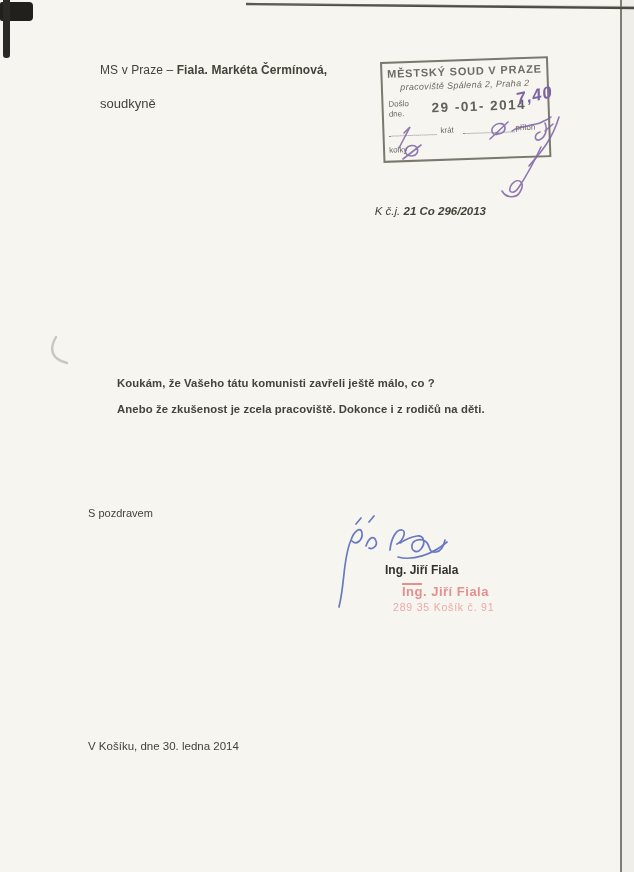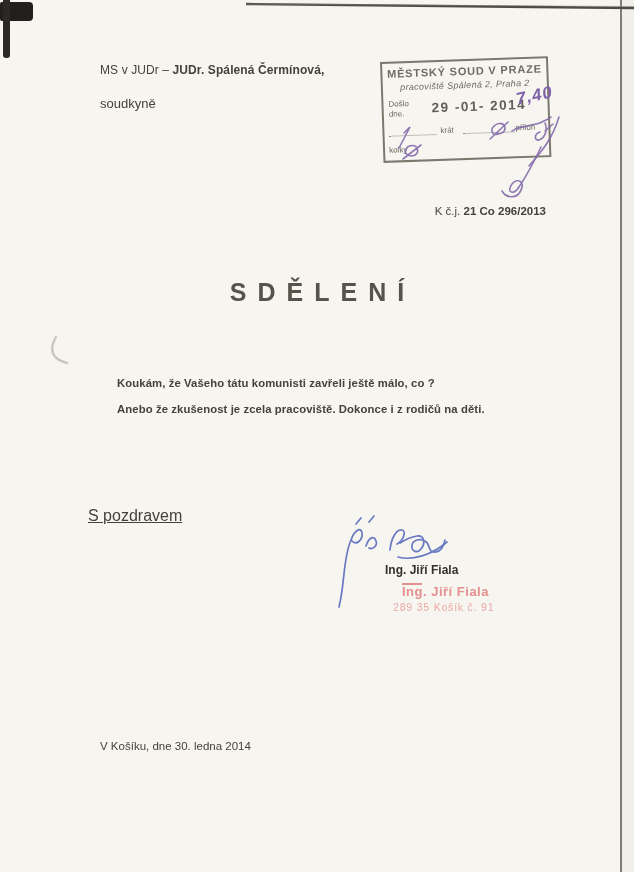--- a/index.html
+++ b/index.html
@@ -36,58 +36,58 @@
   .leader{position:absolute;border-bottom:1px dotted #8d8a80;height:1px;}
   .l1{left:4px;top:71px;width:48px;}
   .stamp-krat{position:absolute;left:56px;top:64px;}
   .l2{left:78px;top:71px;width:52px;}
   .stamp-priloh{position:absolute;left:131px;top:64px;}
   .stamp-kolky{position:absolute;left:4px;top:82px;}
   
   .hand-amount{left:516px;top:86px;font-size:17px;color:var(--ink-violet);
                font-style:italic;font-weight:600;transform:rotate(-12deg);letter-spacing:1px;}
   
-  .refline{left:0;top:205px;width:546px;text-align:right;font-size:11.5px;color:var(--text);}
+  .refline{left:0;top:205px;width:486px;text-align:right;font-size:11.5px;color:var(--text);font-style:italic;}
   .refline b{font-weight:700;}
   
   .doc-title{left:0;top:278px;width:634px;text-align:center;font-size:25px;font-weight:700;
              color:#56534a;letter-spacing:11px;padding-left:11px;box-sizing:border-box;}
   
   .bl{left:88px;font-size:11.3px;font-weight:700;color:var(--text);letter-spacing:.1px;white-space:nowrap;padding-left:29px;}
   .b1{top:377px;} .b2{top:403px;} .b3{top:455px;}
-  .closing{left:88px;top:507px;font-size:16px;color:var(--text);text-decoration:underline;}
+  .closing{left:88px;top:507px;font-size:11px;color:var(--text);}
   
   .printed-name{left:385px;top:563px;font-size:12px;font-weight:700;color:#33312c;}
   .red-stamp-line{position:absolute;white-space:nowrap;}
   .rs1{left:402px;top:584px;font-size:13px;font-weight:700;color:var(--stamp-red);letter-spacing:.5px;}
   .rs2{left:393px;top:601px;font-size:10.5px;color:var(--stamp-red-light);letter-spacing:.8px;}
   .rs-overline{left:402px;top:583px;width:20px;height:1.5px;background:var(--stamp-red);}
   
-  .footer{left:88px;top:740px;font-size:11.5px;color:var(--text);margin-left:12px;}
+  .footer{left:88px;top:740px;font-size:11.5px;color:var(--text);}
   svg{position:absolute;left:0;top:0;pointer-events:none;}
 </style>
 </head>
 <body>
 
 <div class="paper">
 
   <div class="abs right-edge-paper"></div>
   <div class="abs right-edge-line"></div>
   <svg width="634" height="872" viewBox="0 0 634 872">
     <path d="M 246,4 L 634,8" stroke="#4c4b42" stroke-width="2.4" fill="none"></path>
     <path d="M 246,4 L 634,6.5" stroke="#8b897d" stroke-width="0.8" fill="none" opacity=".6"></path>
   </svg>
   <div class="abs corner-blob"></div>
   <div class="abs corner-bar"></div>
   <svg width="634" height="872" viewBox="0 0 634 872">
     <path d="M 56,337 C 49,349 51,359 67,363" stroke="#c9c6bf" stroke-width="2.4" fill="none" stroke-linecap="round"></path>
   </svg>
 
   <div class="abs hdr">
-    <span>MS v JUDr – </span><b>JUDr. Spálená Čermínová,</b>
+    <span>MS v Praze – </span><b>Fiala. Markéta Čermínová,</b>
   </div>
   <div class="abs hdr2">soudkyně</div>
 
   <div class="abs stamp">
     <div class="stamp-title">MĚSTSKÝ SOUD V PRAZE</div>
     <div class="stamp-sub">pracoviště Spálená 2, Praha 2</div>
     <div class="stamp-small stamp-doslo1">Došlo</div>
     <div class="stamp-small stamp-doslo2">dne.</div>
     <div class="stamp-date">29 -01- 2014</div>
     <div class="leader l1"></div>
@@ -112,21 +112,20 @@
       <path d="M 559,117 C 552,140 541,152 529,166"></path>
       <path d="M 541,147 C 534,162 527,175 519,187 C 513,196 506,192 512,184 C 518,177 526,182 520,192 C 516,199 506,198 502,191"></path>
       <path d="M 545,131 l 8,-7"></path>
     </g>
   </svg>
 
   <div class="abs refline">
     <span>K č.j. </span><b>21 Co 296/2013</b>
   </div>
 
-  <div class="abs doc-title">SDĚLENÍ</div>
 
   <div class="abs bl b1">Koukám, že Vašeho tátu komunisti zavřeli ještě málo, co ?</div>
   <div class="abs bl b2">Anebo že zkušenost je zcela pracoviště. Dokonce i z rodičů na děti.</div>
   <div class="abs closing">S pozdravem</div>
 
   <svg width="634" height="872" viewBox="0 0 634 872">
     <g stroke="#5a6cbe" stroke-width="1.7" fill="none" stroke-linecap="round" opacity=".9">
       <path d="M 339,607 C 345,583 343,558 351,540 C 354,531 361,526 362,533 C 363,540 356,546 352,541"></path>
       <path d="M 356,524 l 5,-6 M 369,522 l 5,-6"></path>
       <path d="M 366,546 c 3,-9 8,-11 10,-5 c 2,5 -4,9 -7,7"></path>

